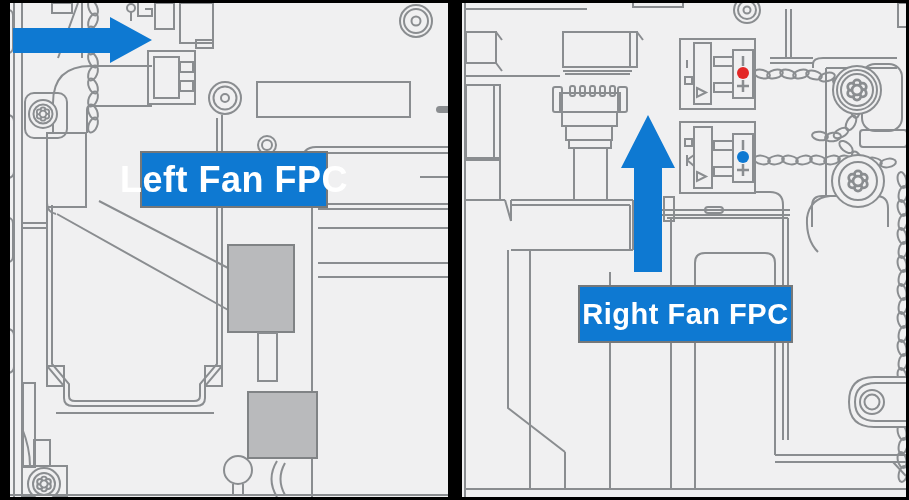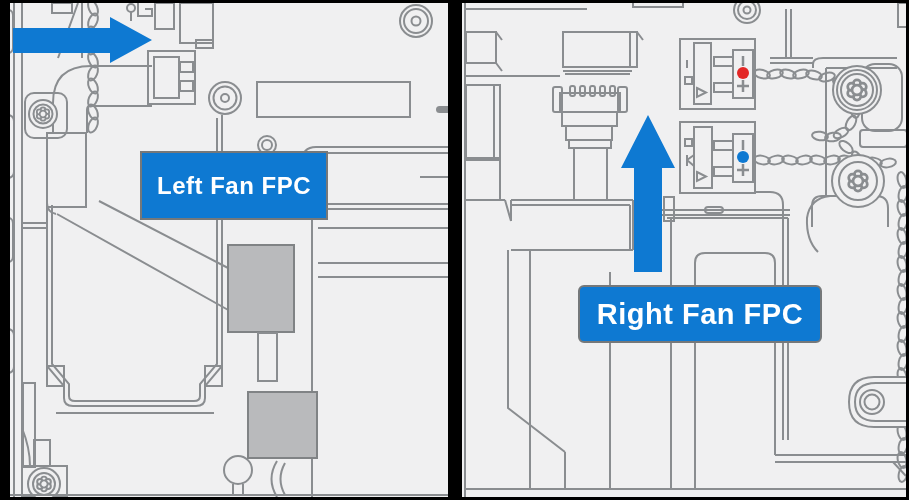--- a/index.html
+++ b/index.html
@@ -2,22 +2,22 @@
 <html><head>
 <meta charset="utf-8">
 <style>
   html,body{margin:0;padding:0;background:#222;}
   #stage{position:relative;width:909px;height:500px;background:#000;overflow:hidden;
          font-family:"Liberation Sans",sans-serif;}
   #art{position:absolute;left:0;top:0;}
   .callout{position:absolute;display:flex;align-items:center;justify-content:center;
            background:#0e79d2;border:2px solid #75787a;box-sizing:border-box;
            color:#fff;font-weight:bold;letter-spacing:.5px;white-space:nowrap;}
-  #label-left{left:140px;top:151px;width:188px;height:69px;font-size:24px;}
-  #label-right{left:578px;top:285px;width:244px;height:58px;font-size:29px;border-radius:6px;}
+  #label-left{left:140px;top:151px;width:188px;height:57px;font-size:36px;}
+  #label-right{left:578px;top:285px;width:215px;height:58px;font-size:29px;}
 </style>
 </head>
 <body>
 
 <div id="stage">
 <svg id="art" width="909" height="500" viewBox="0 0 909 500">
   <defs>
     <g id="tw">
           <ellipse rx="8" ry="4.2" fill="none" stroke="#8a8d90" stroke-width="2"></ellipse>
         </g>

